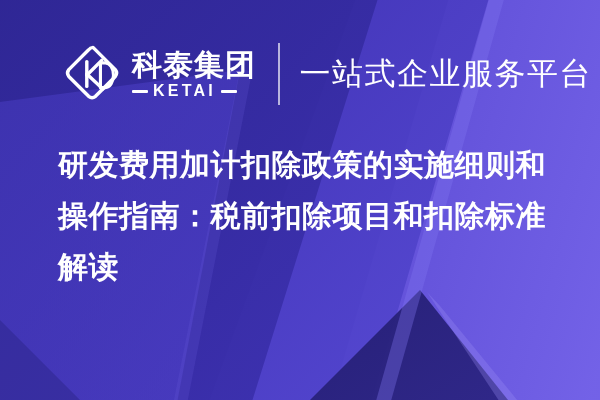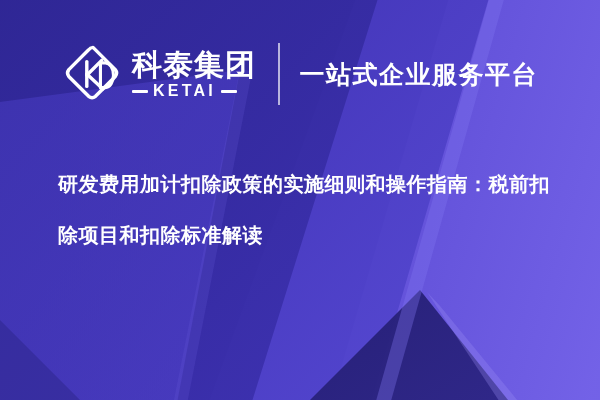--- a/index.html
+++ b/index.html
@@ -98,45 +98,45 @@
   }
 
   .tagline-block {
     display: flex;
     flex-direction: column;
     justify-content: center;
     height: 64px;
   }
   .tagline-main {
     color: #ffffff;
-    font-size: 25px;
-    font-weight: 700;
+    font-size: 31px;
+    font-weight: 400;
     letter-spacing: 1.5px;
     line-height: 1.15;
     white-space: nowrap;
   }
   .tagline-sub {
     color: #ffffff;
     font-size: 16px;
     font-weight: 400;
     letter-spacing: 1.2px;
     line-height: 1.2;
     margin-top: 6px;
     white-space: nowrap;
   }
 
   
   .title {
     position: absolute;
     left: 58px;
-    top: 159px;
+    top: 139px;
     width: 508px;
     z-index: 5;
     color: #ffffff;
-    font-size: 20px;
+    font-size: 30px;
     font-weight: 700;
     line-height: 51px;
     letter-spacing: 0.5px;
     word-break: break-all;
   }
 </style>
 </head>
 <body>
 
 <div id="banner">

